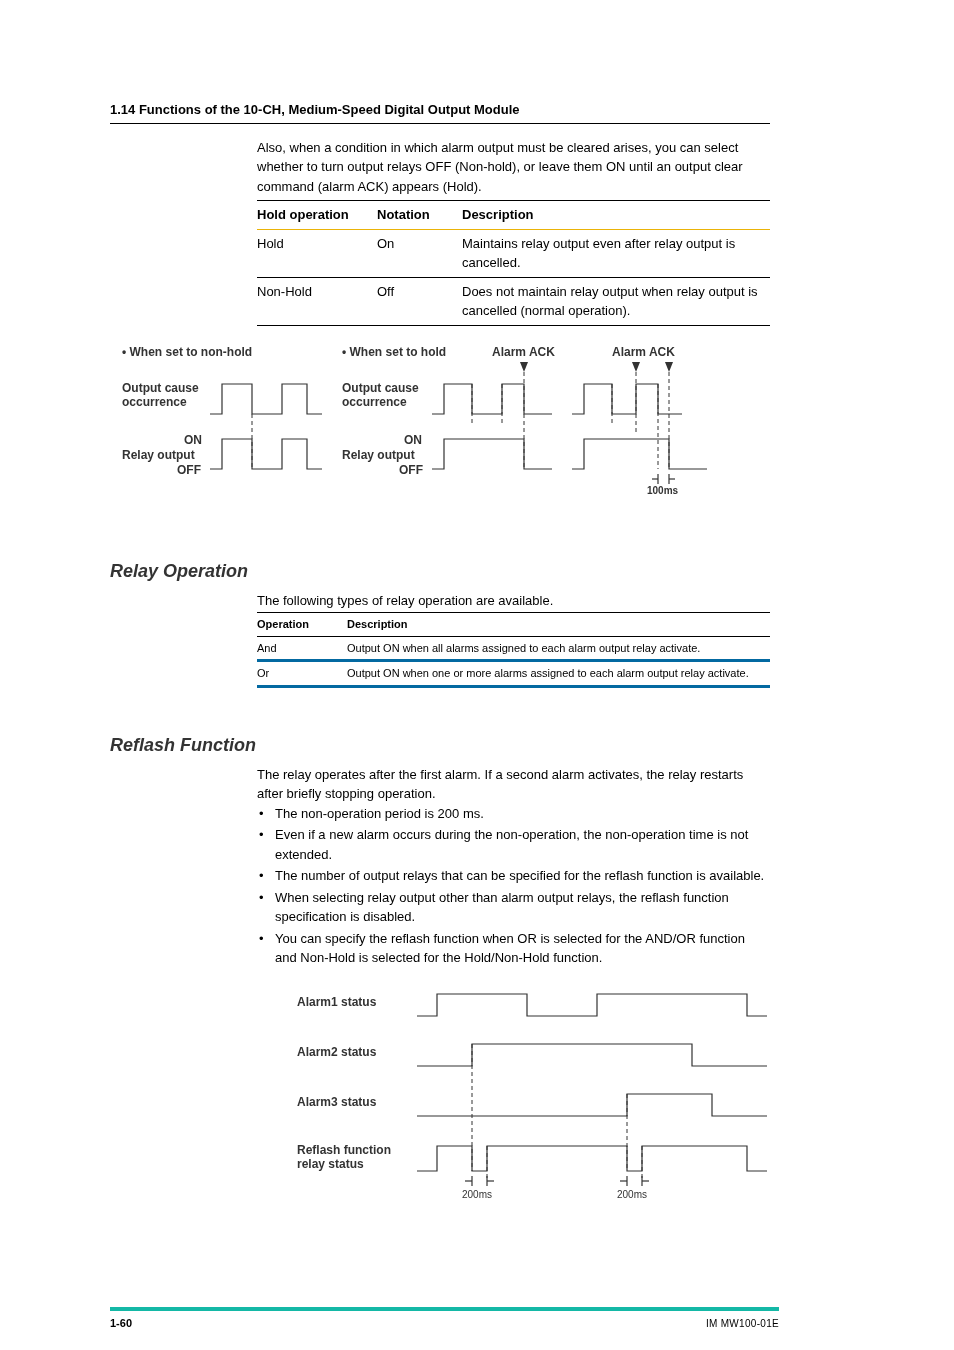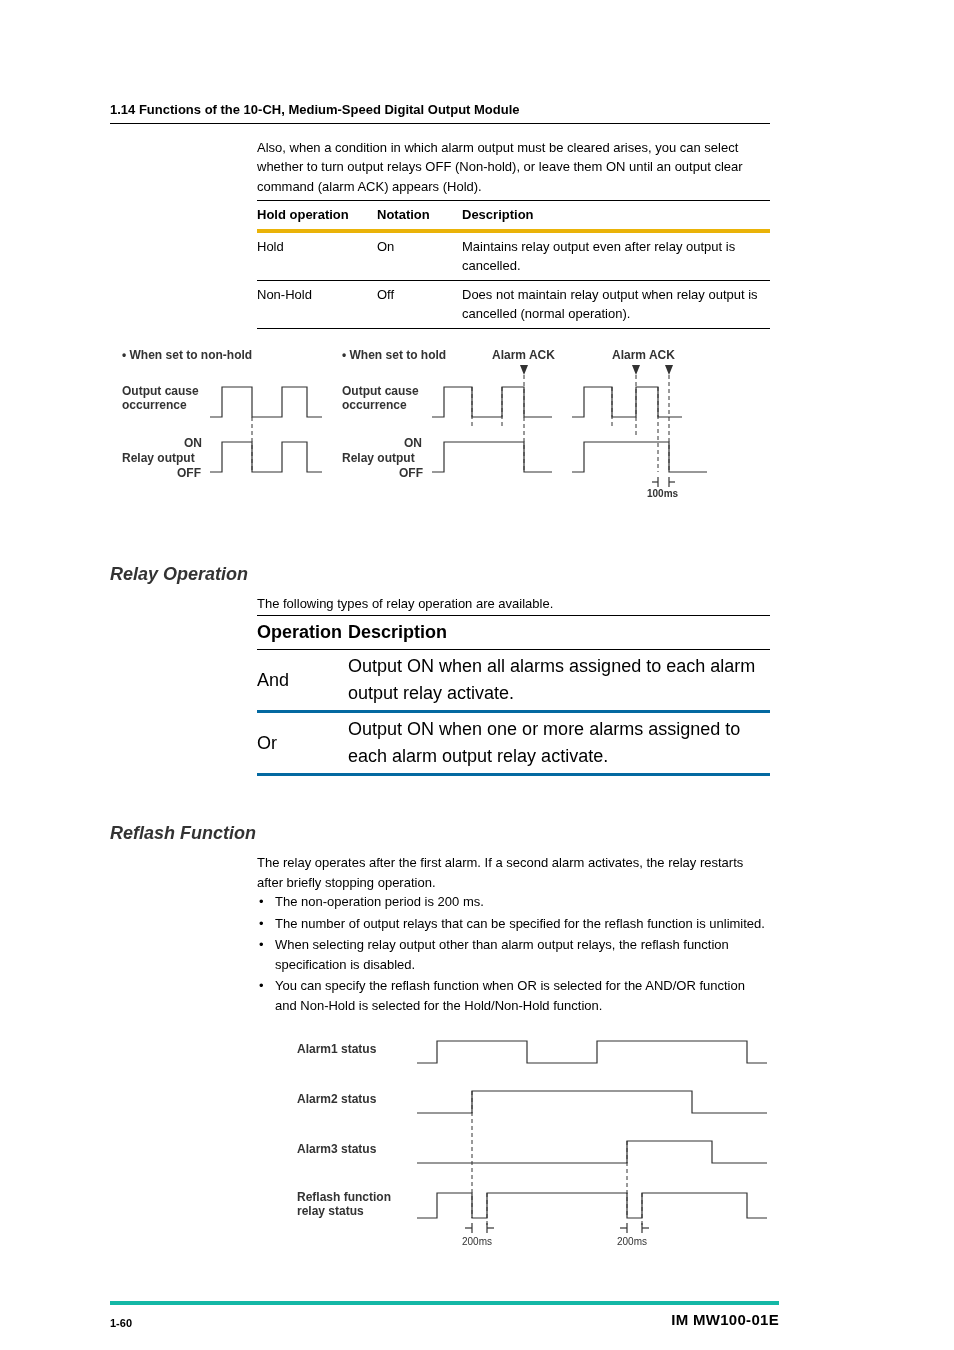--- a/index.html
+++ b/index.html
@@ -34,33 +34,33 @@
   
   table.hold-op {
     width: 100%;
     border-collapse: collapse;
     font-size: 13px;
   }
   table.hold-op th {
     text-align: left;
     font-weight: bold;
     border-top: 1px solid #000;
-    border-bottom: 4px solid #eab308;
+    border-bottom: 1px solid #eab308;
     padding: 4px 6px 4px 0;
   }
   table.hold-op td {
     vertical-align: top;
     border-bottom: 1px solid #000;
     padding: 4px 6px 4px 0;
   }
 
   table.oper {
     width: 100%;
     border-collapse: collapse;
-    font-size: 18px;
+    font-size: 11px;
   }
   table.oper th {
     text-align: left;
     font-weight: bold;
     border-top: 1px solid #000;
     border-bottom: 1px solid #000;
     padding: 3px 6px 3px 0;
   }
   table.oper td {
     border-bottom: 3px solid #0369a1;
@@ -116,21 +116,21 @@
     left: 110px;
     right: 75px;
     border-top: 4px solid #14b8a6;
     display: flex;
     justify-content: space-between;
     font-size: 11px;
     padding-top: 4px;
     align-items: flex-end;
   }
   .footer .pn { font-weight: bold; }
-  .footer .docid { font-weight: bold; font-size: 15px; letter-spacing: 0.3px; }
+  .footer .docid { font-weight: normal; font-size: 10px; letter-spacing: 0.3px; }
 
   .reflash-diagram {
     margin-top: 18px;
     margin-left: 40px;
   }
 </style>
 </head>
 <body>
 
 <div class="page">
@@ -248,21 +248,22 @@
         </tr>
       </tbody>
     </table>
   </div>
 
   <div class="h2">Reflash Function</div>
   <div class="body-indent">
     <p>The relay operates after the first alarm. If a second alarm activates, the relay restarts after briefly stopping operation.</p>
     <ul class="bullets">
       <li>The non-operation period is 200 ms.</li>
-      <li>The number of output relays that can be specified for the reflash function is unlimited.</li>
+      <li>Even if a new alarm occurs during the non-operation, the non-operation time is not extended.</li>
+      <li>The number of output relays that can be specified for the reflash function is available.</li>
       <li>When selecting relay output other than alarm output relays, the reflash function specification is disabled.</li>
       <li>You can specify the reflash function when OR is selected for the AND/OR function and Non-Hold is selected for the Hold/Non-Hold function.</li>
     </ul>
 
     <div class="reflash-diagram">
       <svg width="520" height="230">
 
         <text x="0" y="20" class="svg-text-bold">Alarm1 status</text>
         <text x="0" y="70" class="svg-text-bold">Alarm2 status</text>
         <text x="0" y="120" class="svg-text-bold">Alarm3 status</text>

